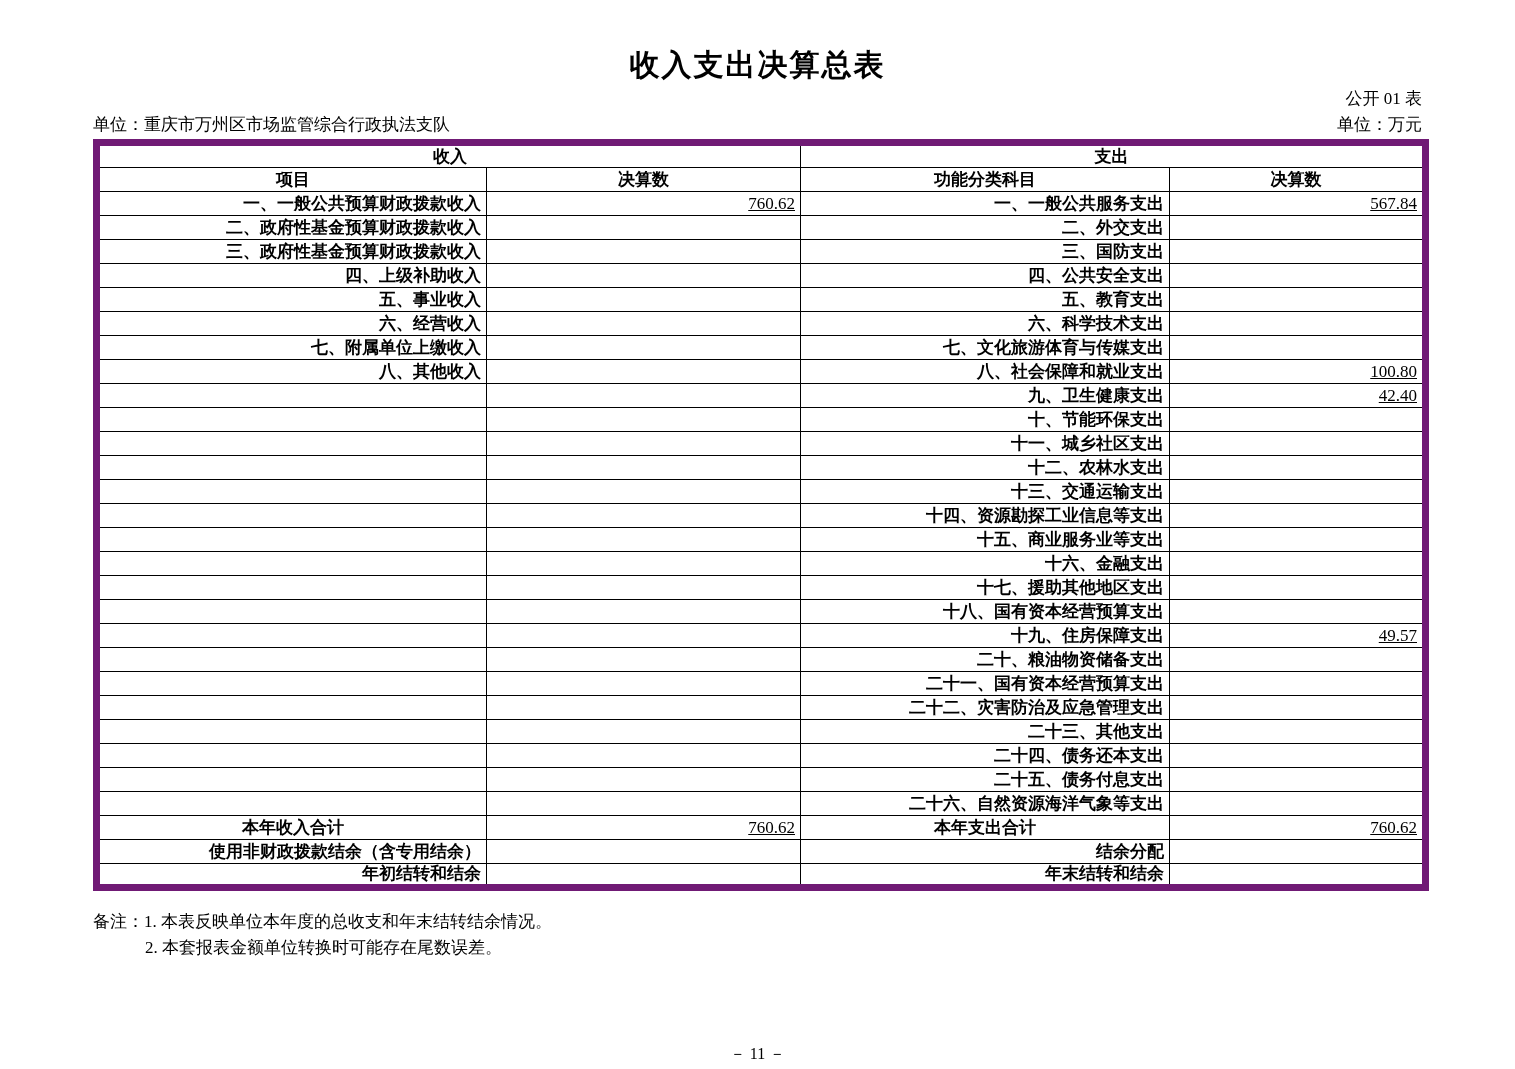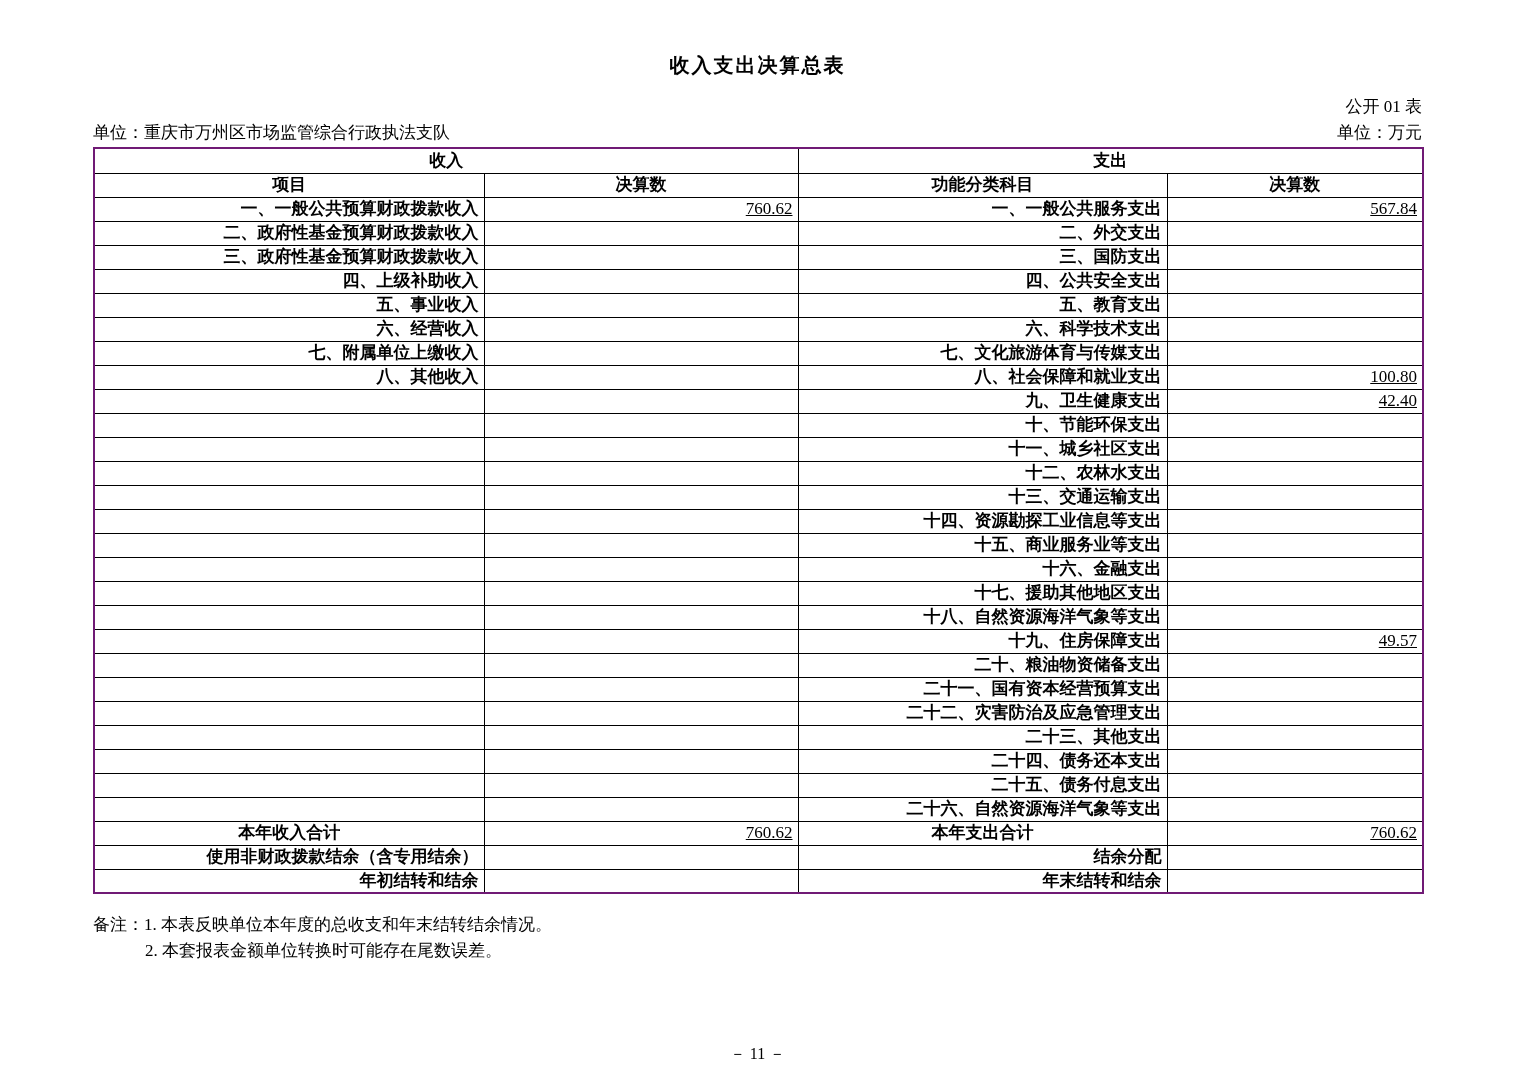--- a/index.html
+++ b/index.html
@@ -11,44 +11,44 @@
     color: #000000;
     position: relative;
     overflow: hidden;
   }
   .page {
     padding: 46px 93px 0 93px;
     width: 1515px;
   }
   .title {
     text-align: center;
-    font-size: 20px;
+    font-size: 30px;
     font-weight: bold;
     letter-spacing: 2px;
     line-height: 38px;
   }
   .meta-code {
     text-align: right;
     font-size: 17px;
-    margin-top: 12px;
+    margin-top: 4px;
     line-height: 22px;
   }
   .meta-row {
     display: flex;
     justify-content: space-between;
     font-size: 17px;
     line-height: 22px;
     margin-top: 4px;
     margin-bottom: 3px;
   }
   table.main-table {
     border-collapse: collapse;
     table-layout: fixed;
     width: 1329px;
-    border: 2px solid #701a75;
+    border: 7px solid #701a75;
   }
   table.main-table th, table.main-table td {
     border: 1px solid #000000;
     font-size: 17px;
     height: 24px;
     line-height: 20px;
     padding: 0 5px;
     overflow: hidden;
     white-space: nowrap;
     vertical-align: middle;
@@ -216,21 +216,21 @@
         </tr>
         <tr>
           <td class="label"></td>
           <td class="value"></td>
           <td class="label">十七、援助其他地区支出</td>
           <td class="value"></td>
         </tr>
         <tr>
           <td class="label"></td>
           <td class="value"></td>
-          <td class="label">十八、自然资源海洋气象等支出</td>
+          <td class="label">十八、国有资本经营预算支出</td>
           <td class="value"></td>
         </tr>
         <tr>
           <td class="label"></td>
           <td class="value"></td>
           <td class="label">十九、住房保障支出</td>
           <td class="value">49.57</td>
         </tr>
         <tr>
           <td class="label"></td>

